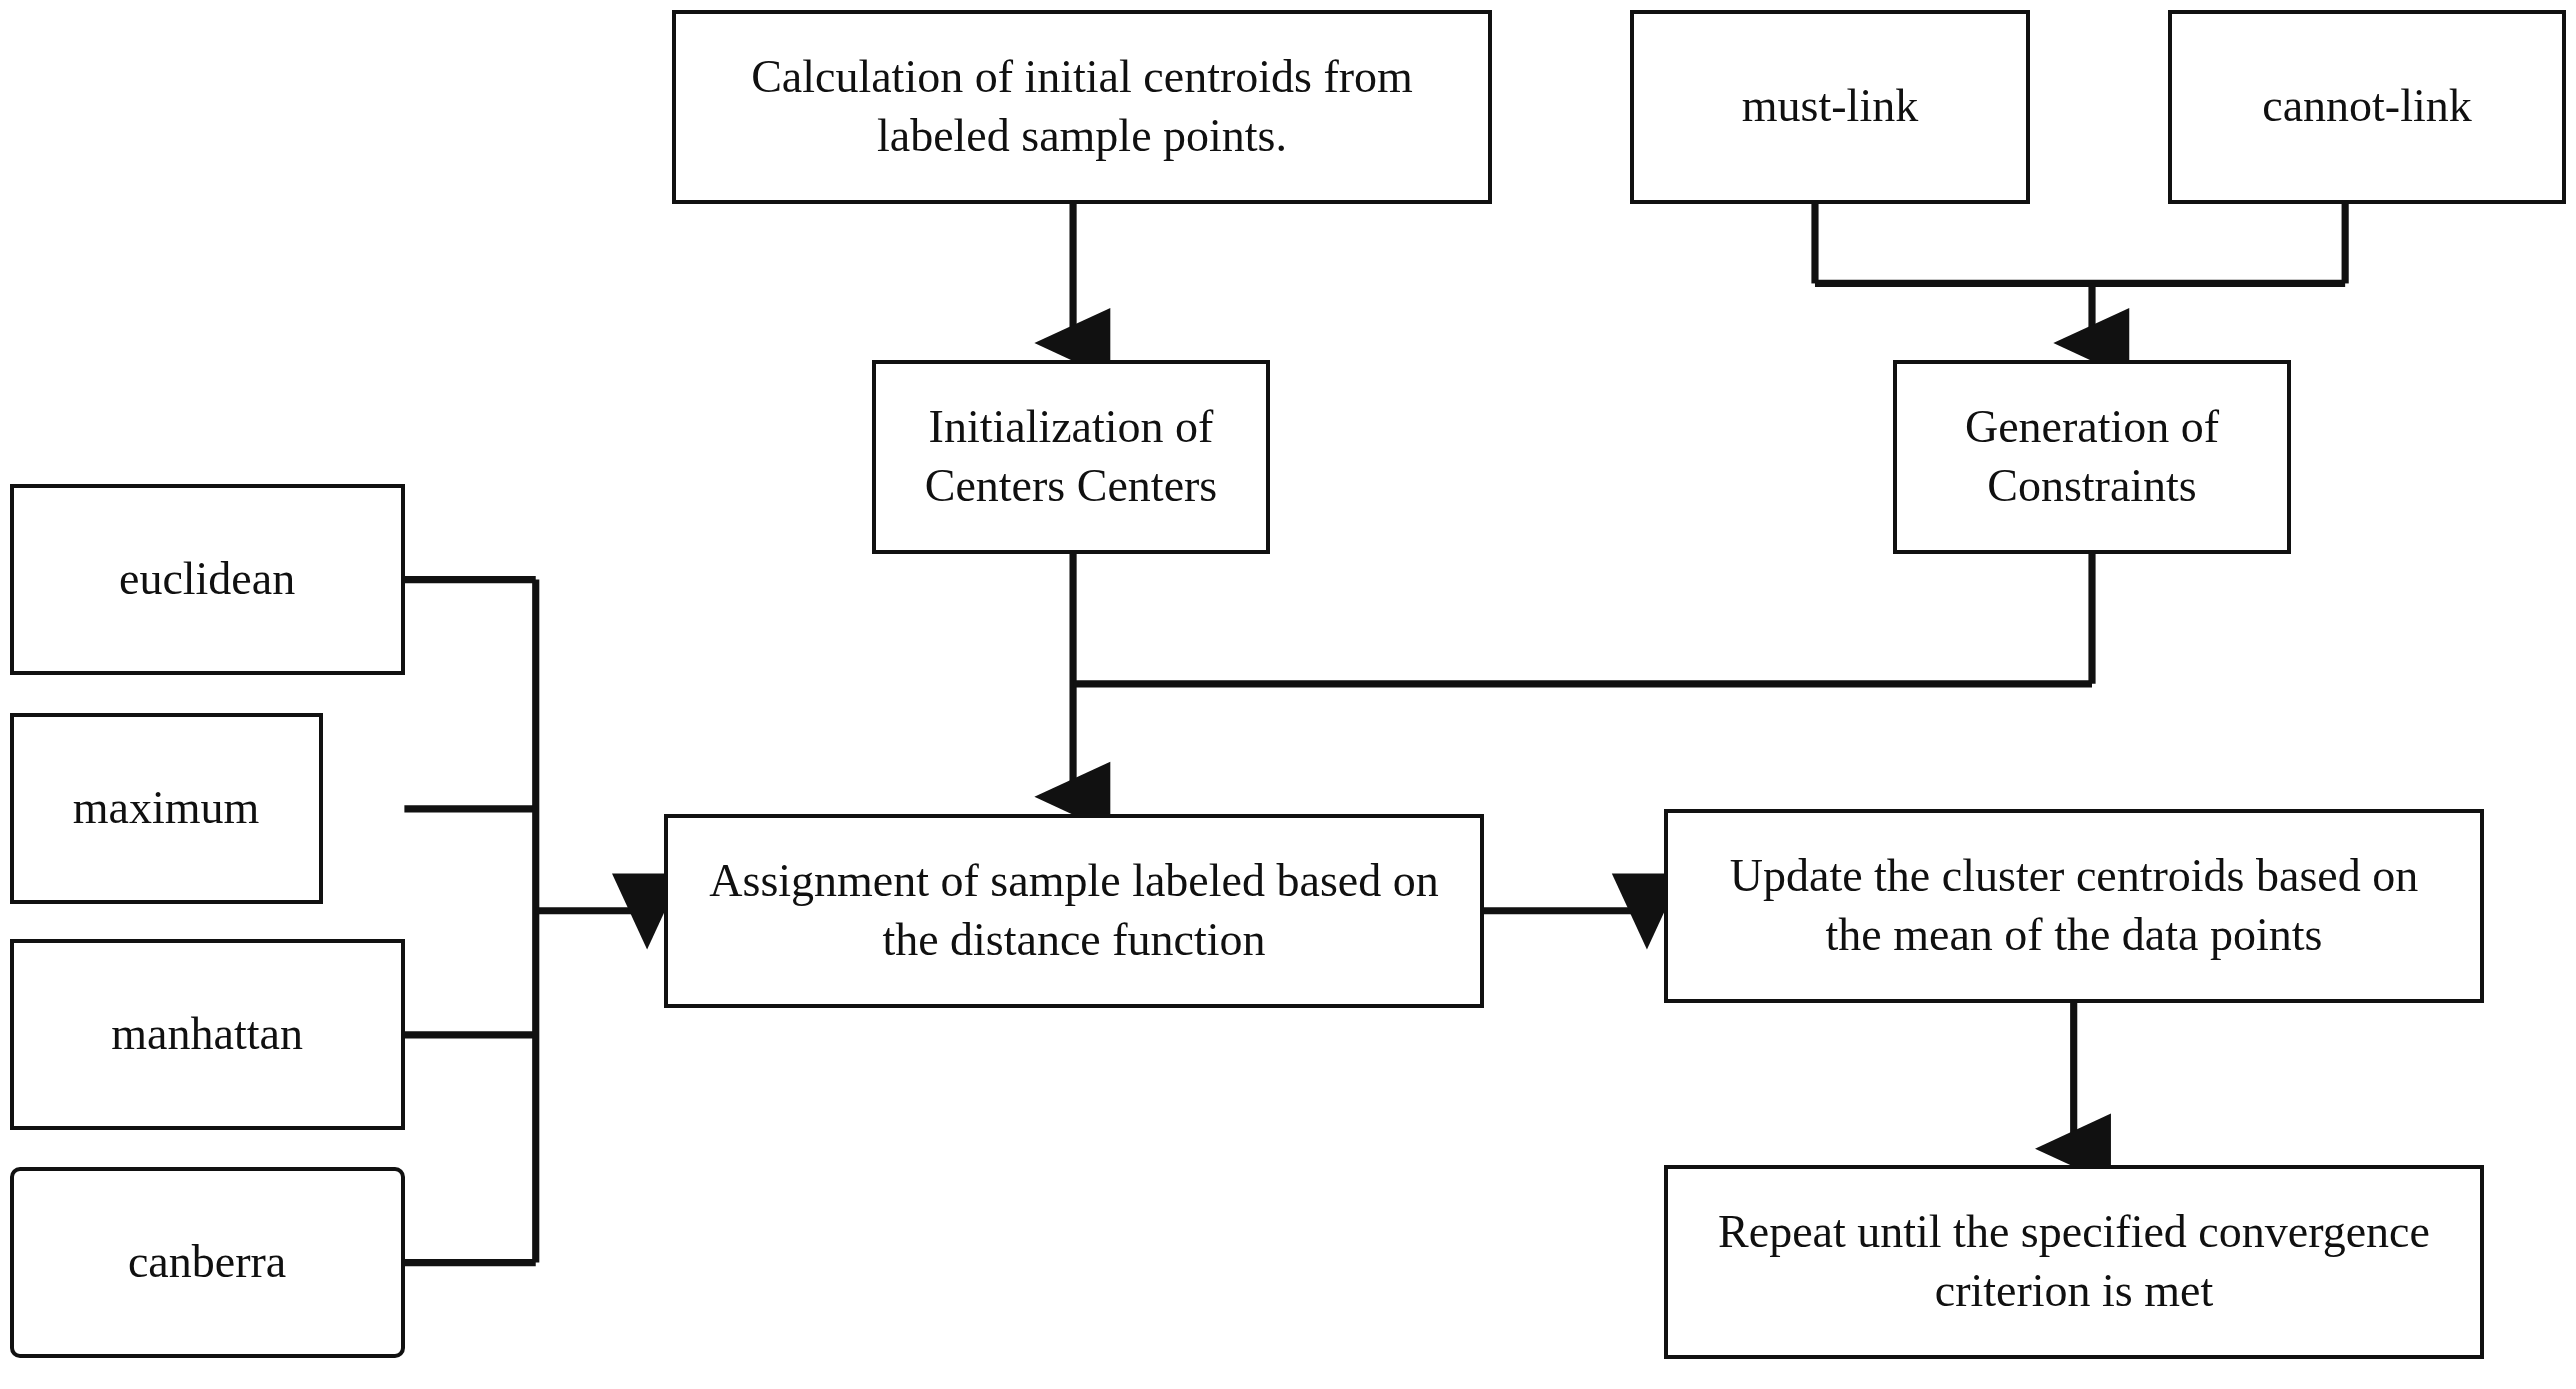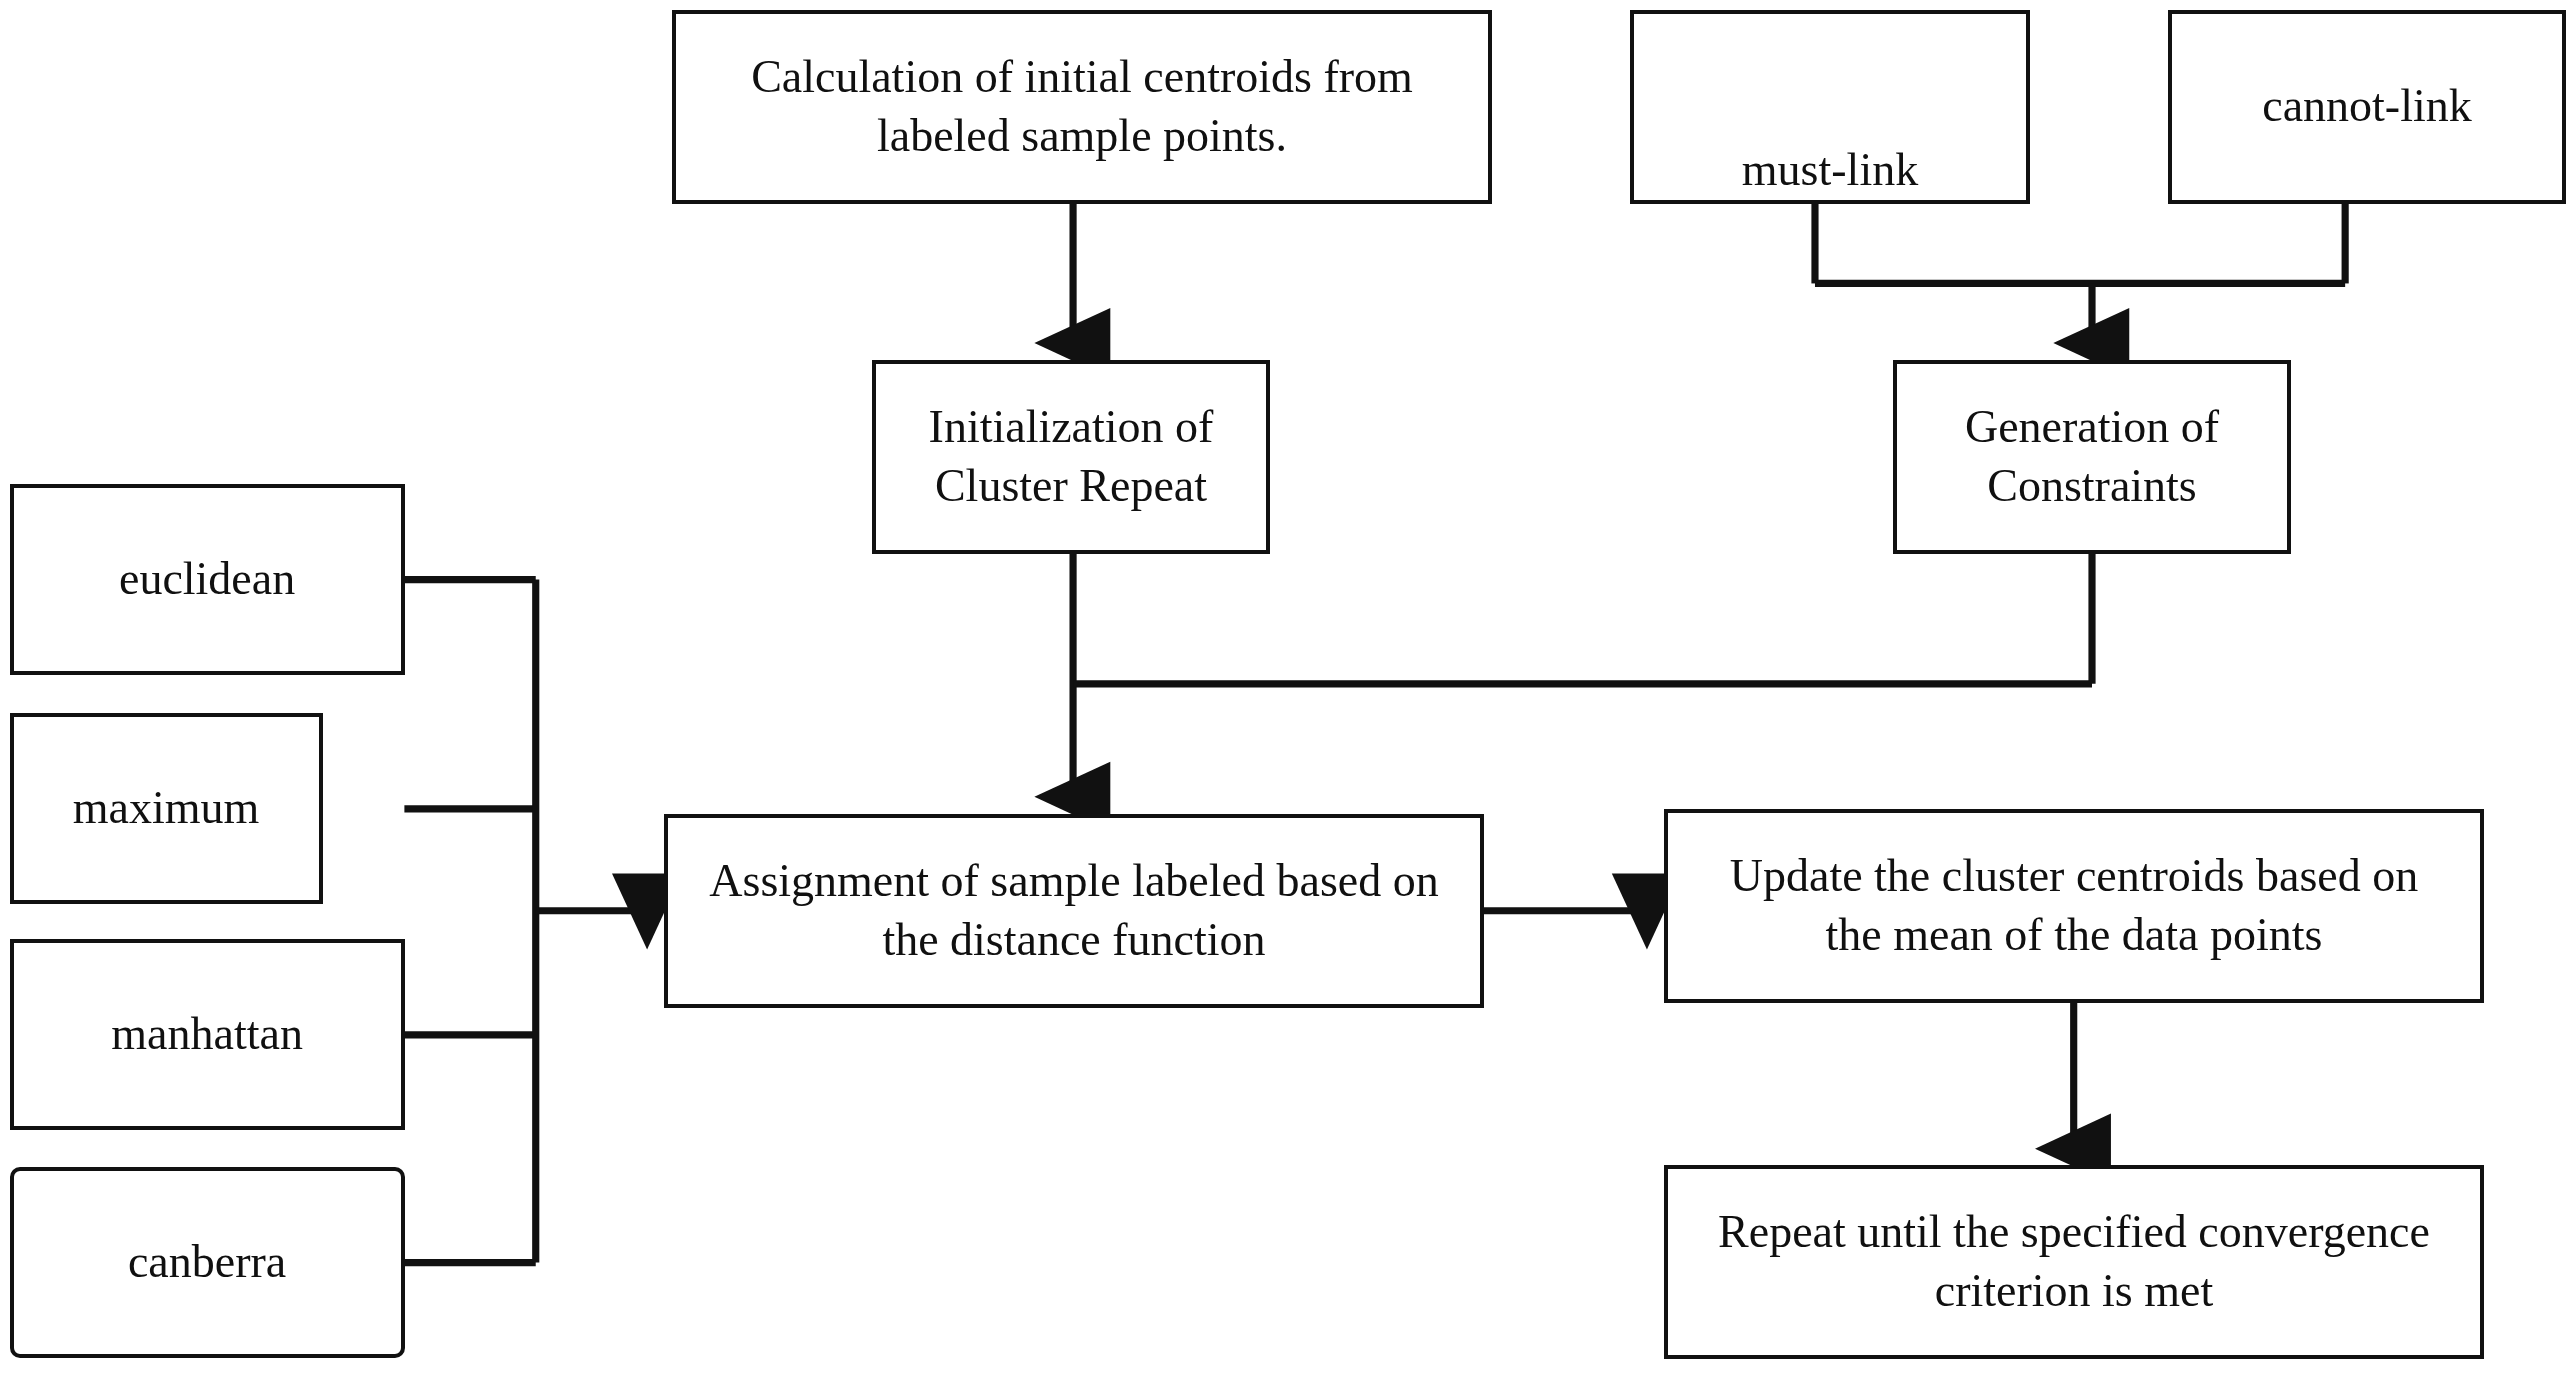--- a/index.html
+++ b/index.html
@@ -83,31 +83,31 @@
       <path d="M 2605 1260 L 2605 1442" marker-end="url(#arrowhead)"></path>
 
     </g>
   </svg>
 
   <div class="node-box" style="left:664px; top:9.6px; width:820px; height:194px;margin-left:8px;">
     <span class="node-label size-md">Calculation of initial centroids from
 labeled sample points.</span>
   </div>
 
-  <div class="node-box" style="left:1630px; top:9.6px; width:400px; height:194px;align-items:flex-end;">
+  <div class="node-box" style="left:1630px; top:9.6px; width:400px; height:194px;">
     <span class="node-label size-md">must-link</span>
   </div>
 
   <div class="node-box" style="left:2168px; top:9.6px; width:398px; height:194px;">
     <span class="node-label size-md">cannot-link</span>
   </div>
 
   <div class="node-box" style="left:872px; top:360px; width:398px; height:194px;">
     <span class="node-label size-md">Initialization of
-Cluster Repeat</span>
+Centers Centers</span>
   </div>
 
   <div class="node-box" style="left:1893px; top:360px; width:398px; height:194px;">
     <span class="node-label size-md">Generation of
 Constraints</span>
   </div>
 
   <div class="node-box" style="left:9.6px; top:484px; width:395px; height:191px;">
     <span class="node-label size-md">euclidean</span>
   </div>

